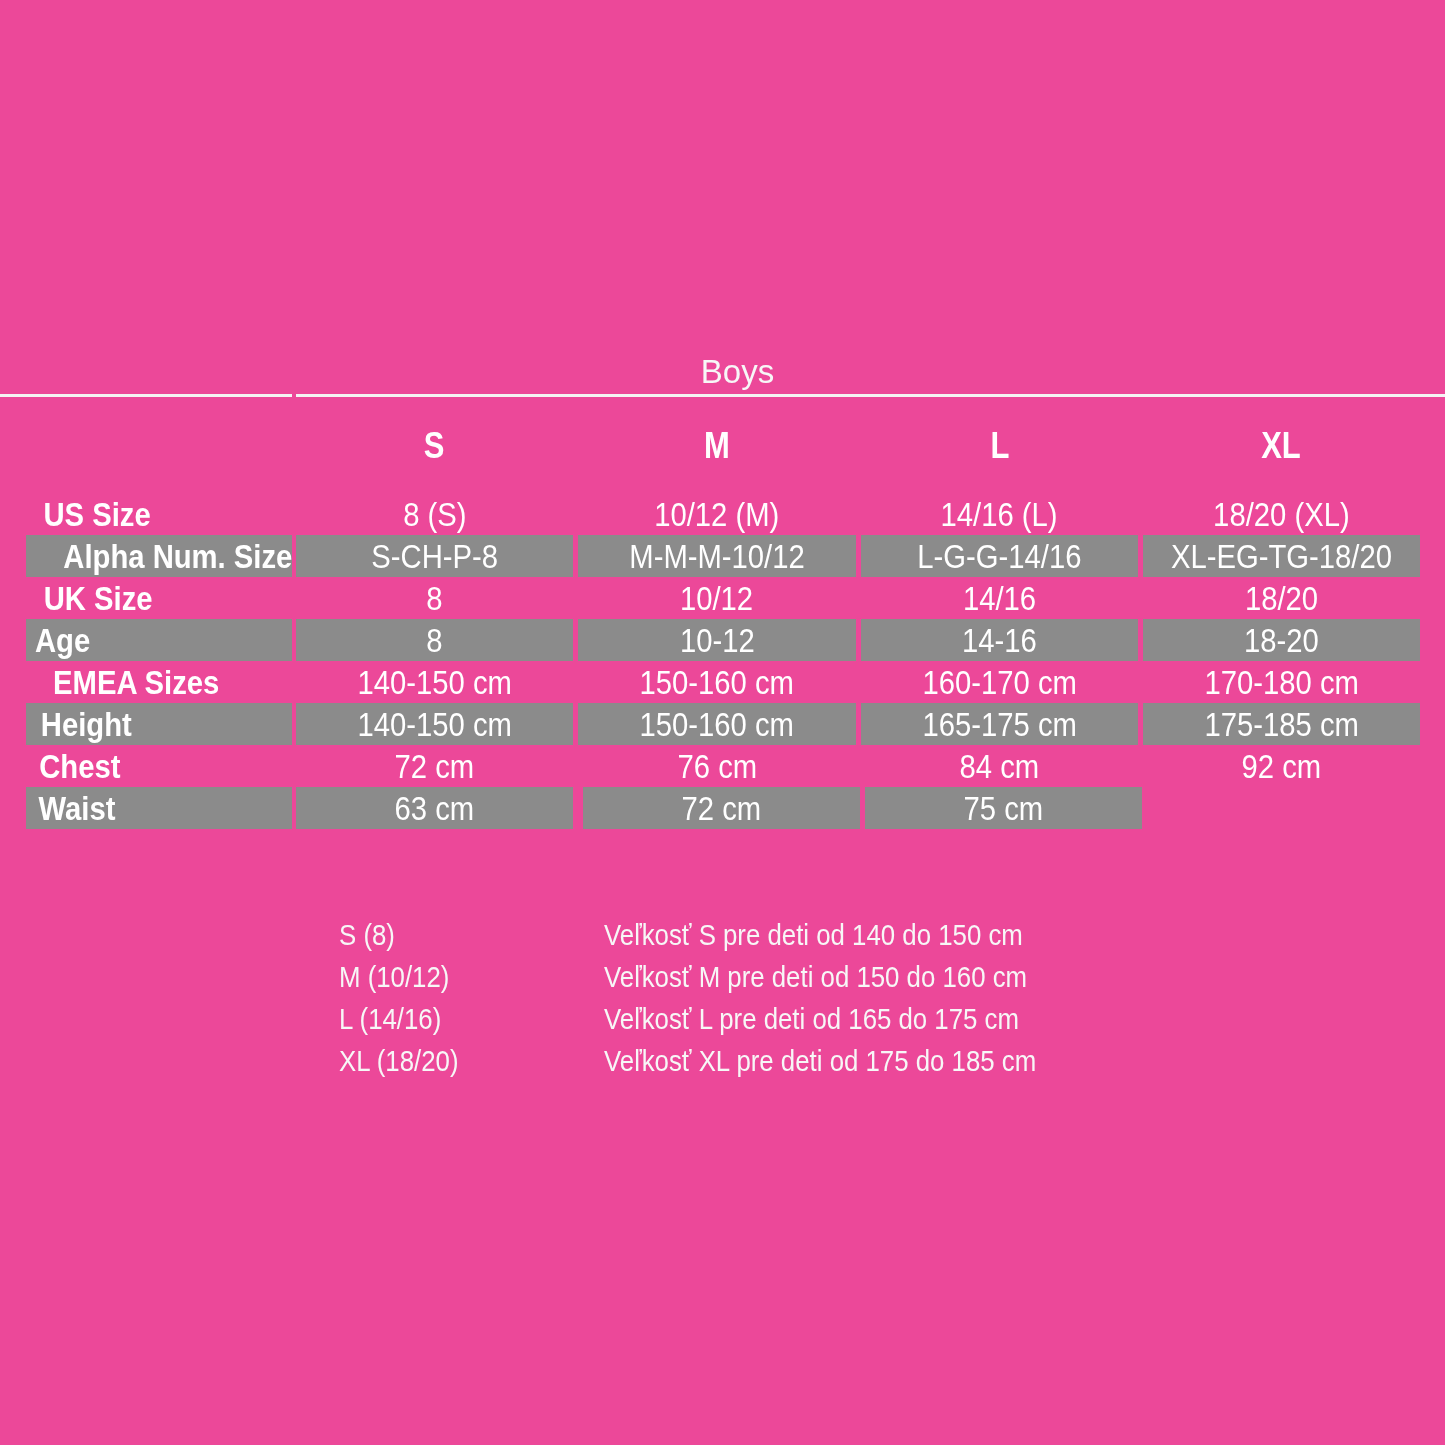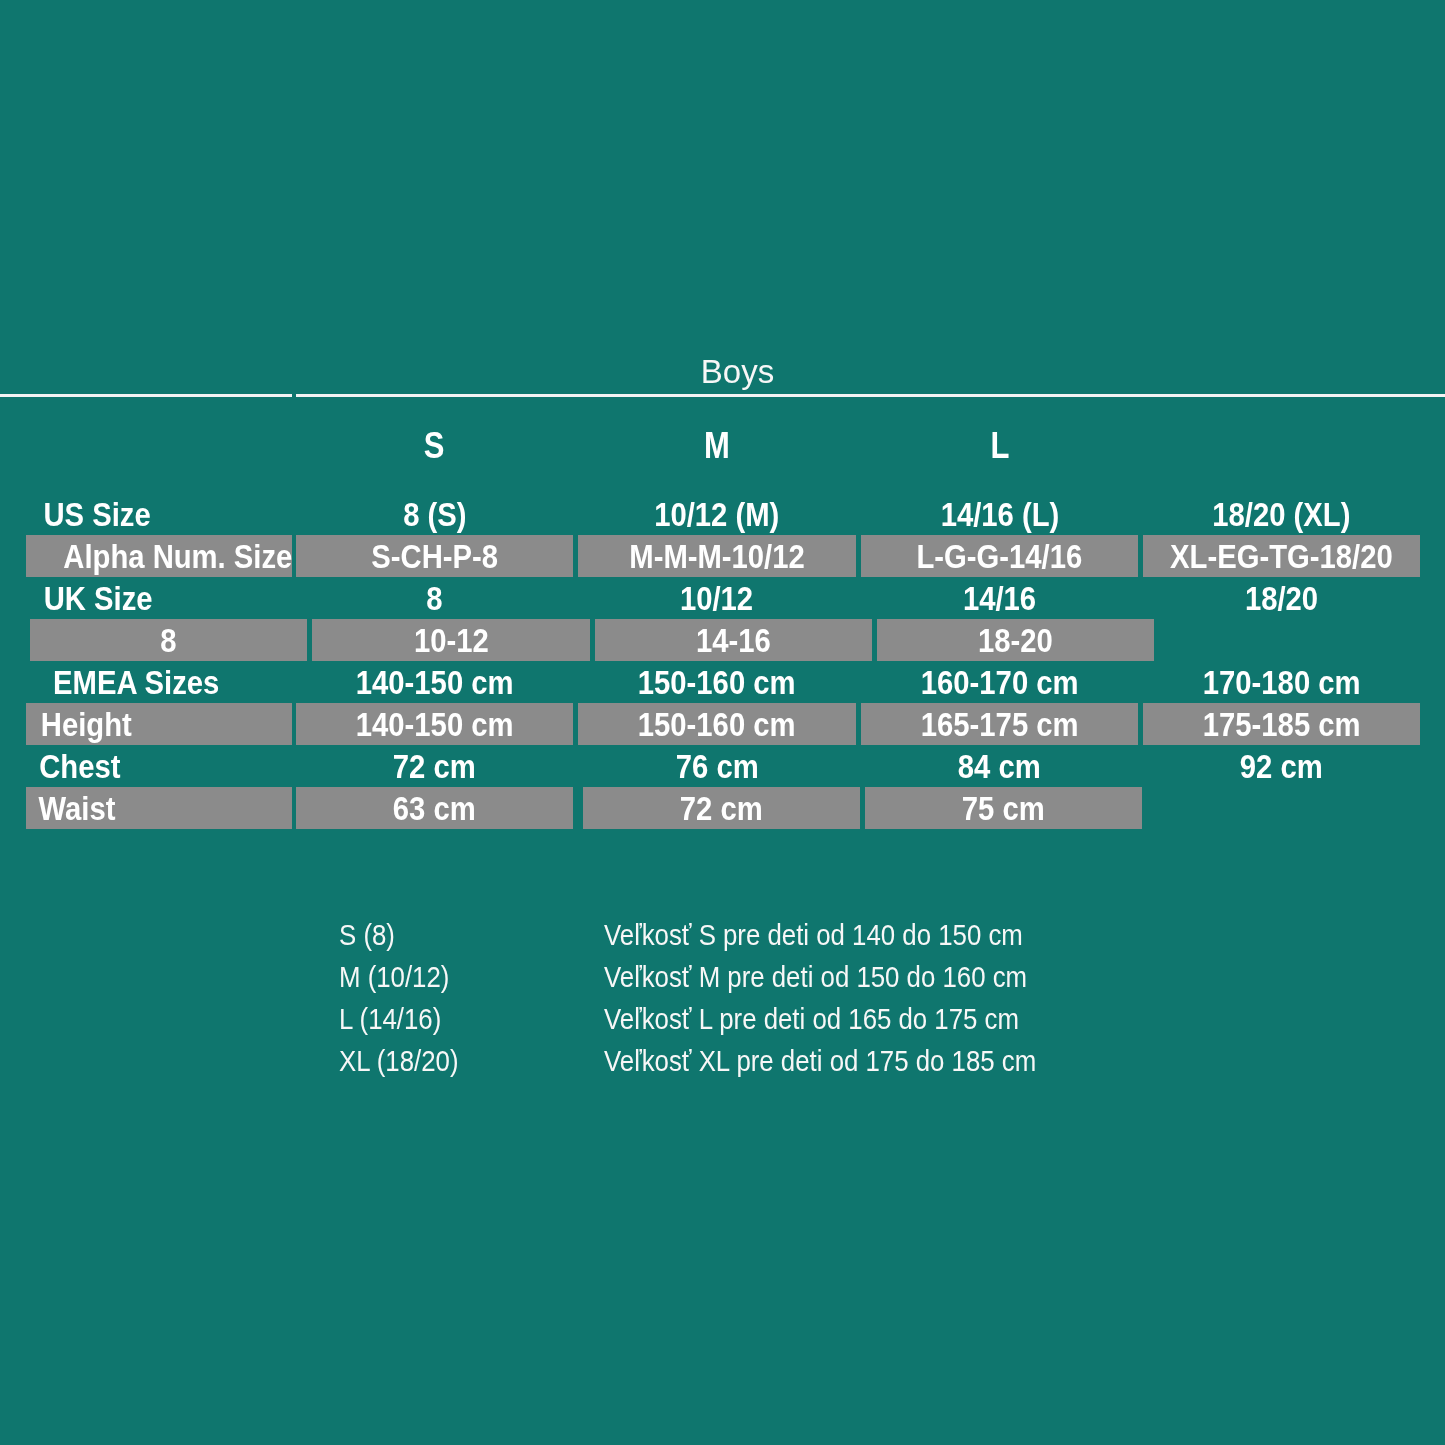--- a/index.html
+++ b/index.html
@@ -1,17 +1,17 @@
 <!DOCTYPE html>
 <html><head>
 <meta charset="utf-8">
 <style>
   html,body{margin:0;padding:0;background:#000;}
   .stage{
-    position:relative;width:1445px;height:1445px;background:#0f766e;
+    position:relative;width:1445px;height:1445px;background:#ec4899;
     color:#ffffff;font-family:"Liberation Sans",sans-serif;overflow:hidden;
   }
   .ct{display:inline-block;transform:scaleX(0.86);transform-origin:50% 50%;white-space:nowrap;}
   .right .ct{transform-origin:100% 50%;}
   .left  .ct{transform-origin:0% 50%;}
 
   .title{
     position:absolute;top:352px;left:15px;width:1445px;text-align:center;
     font-size:33px;font-weight:400;line-height:40px;color:#f7f7f7;
   }
@@ -19,21 +19,21 @@
   .rule.l{left:0;width:292px;}
   .rule.r{left:296px;width:1149px;}
 
   .table{position:absolute;left:26px;top:424px;width:1394px;}
   .hrow{display:flex;height:44px;line-height:44px;margin-bottom:25px;}
   .trow{display:flex;height:42px;line-height:42px;}
   .cell{box-sizing:border-box;overflow:hidden;}
   .lab{width:266px;text-align:left;padding-right:5px;font-weight:700;font-size:34px;}
   .gap4{width:4px;flex:none;}
   .gap5{width:5px;flex:none;}
-  .val{width:277px;text-align:center;font-weight:700;font-size:34px;}
+  .val{width:277px;text-align:center;font-weight:400;font-size:34px;}
   .val.m{width:278px;}
   .hcell{font-size:36px;font-weight:700;background:none!important;}
   .trow.shaded .lab,.trow.shaded .val{background:#8b8b8b;}
 
   .legend{position:absolute;left:305px;top:914px;}
   .lrow{display:flex;height:42px;line-height:42px;font-size:30px;font-weight:400;color:#f7f7f7;}
   .lsize{width:265px;text-align:left;margin-left:34px;}
   .ldesc{text-align:center;}
 </style>
 </head>
@@ -46,20 +46,21 @@
   <div class="table">
       <div class="hrow">
         <div class="cell lab hcell"></div>
         <div class="gap4"></div>
         <div class="cell val hcell"><span class="ct">S</span></div>
         <div class="gap5"></div>
         <div class="cell val hcell m"><span class="ct">M</span></div>
         <div class="gap5"></div>
         <div class="cell val hcell"><span class="ct">L</span></div>
         <div class="gap5"></div>
+        <div class="cell val hcell"><span class="ct">XL</span></div>
       </div>
       <div class="trow">
         <div class="cell lab right"><span class="ct">US Size</span></div>
         <div class="gap4"></div>
         <div class="cell val"><span class="ct">8 (S)</span></div>
         <div class="gap5"></div>
         <div class="cell val m"><span class="ct">10/12 (M)</span></div>
         <div class="gap5"></div>
         <div class="cell val"><span class="ct">14/16 (L)</span></div>
         <div class="gap5"></div>
@@ -81,20 +82,21 @@
         <div class="gap4"></div>
         <div class="cell val"><span class="ct">8</span></div>
         <div class="gap5"></div>
         <div class="cell val m"><span class="ct">10/12</span></div>
         <div class="gap5"></div>
         <div class="cell val"><span class="ct">14/16</span></div>
         <div class="gap5"></div>
         <div class="cell val"><span class="ct">18/20</span></div>
       </div>
       <div class="trow shaded">
+        <div class="cell lab right"><span class="ct">Age</span></div>
         <div class="gap4"></div>
         <div class="cell val"><span class="ct">8</span></div>
         <div class="gap5"></div>
         <div class="cell val m"><span class="ct">10-12</span></div>
         <div class="gap5"></div>
         <div class="cell val"><span class="ct">14-16</span></div>
         <div class="gap5"></div>
         <div class="cell val"><span class="ct">18-20</span></div>
       </div>
       <div class="trow">

